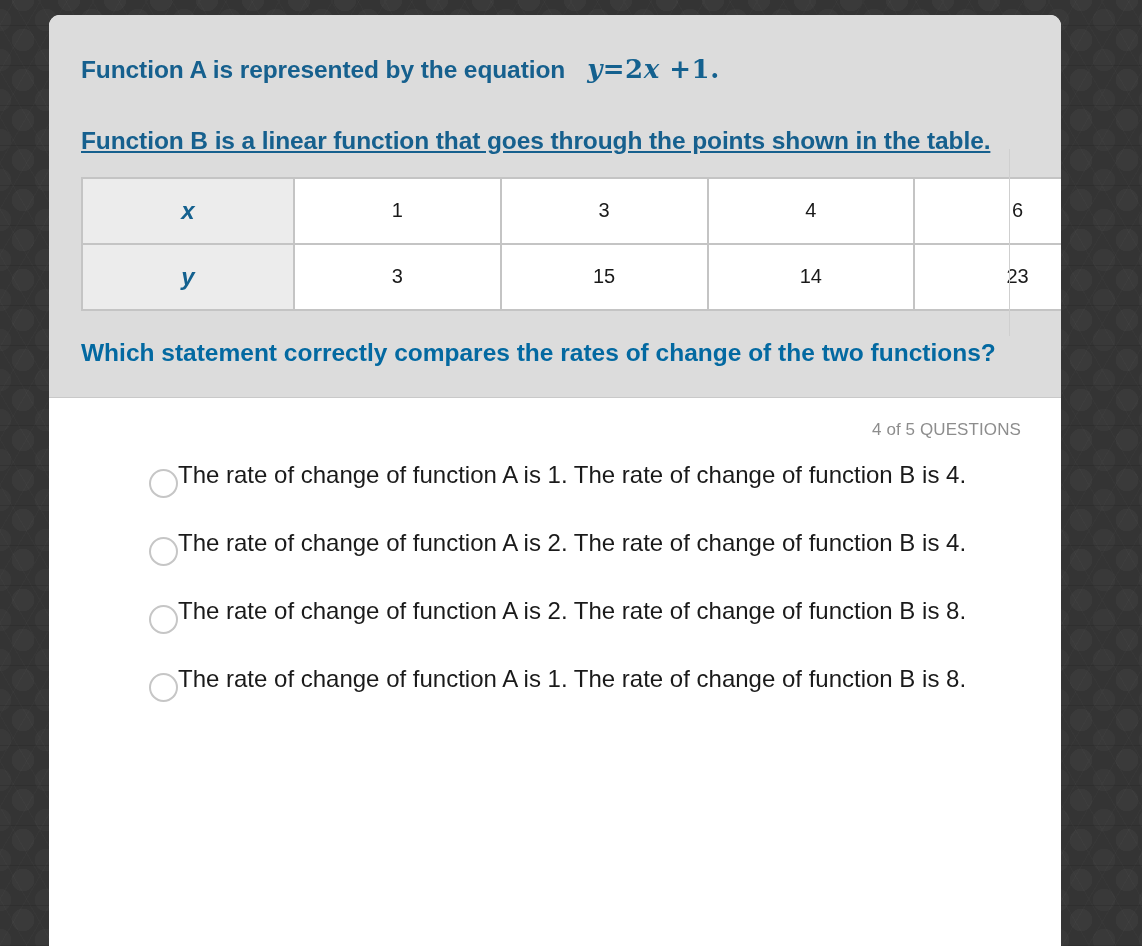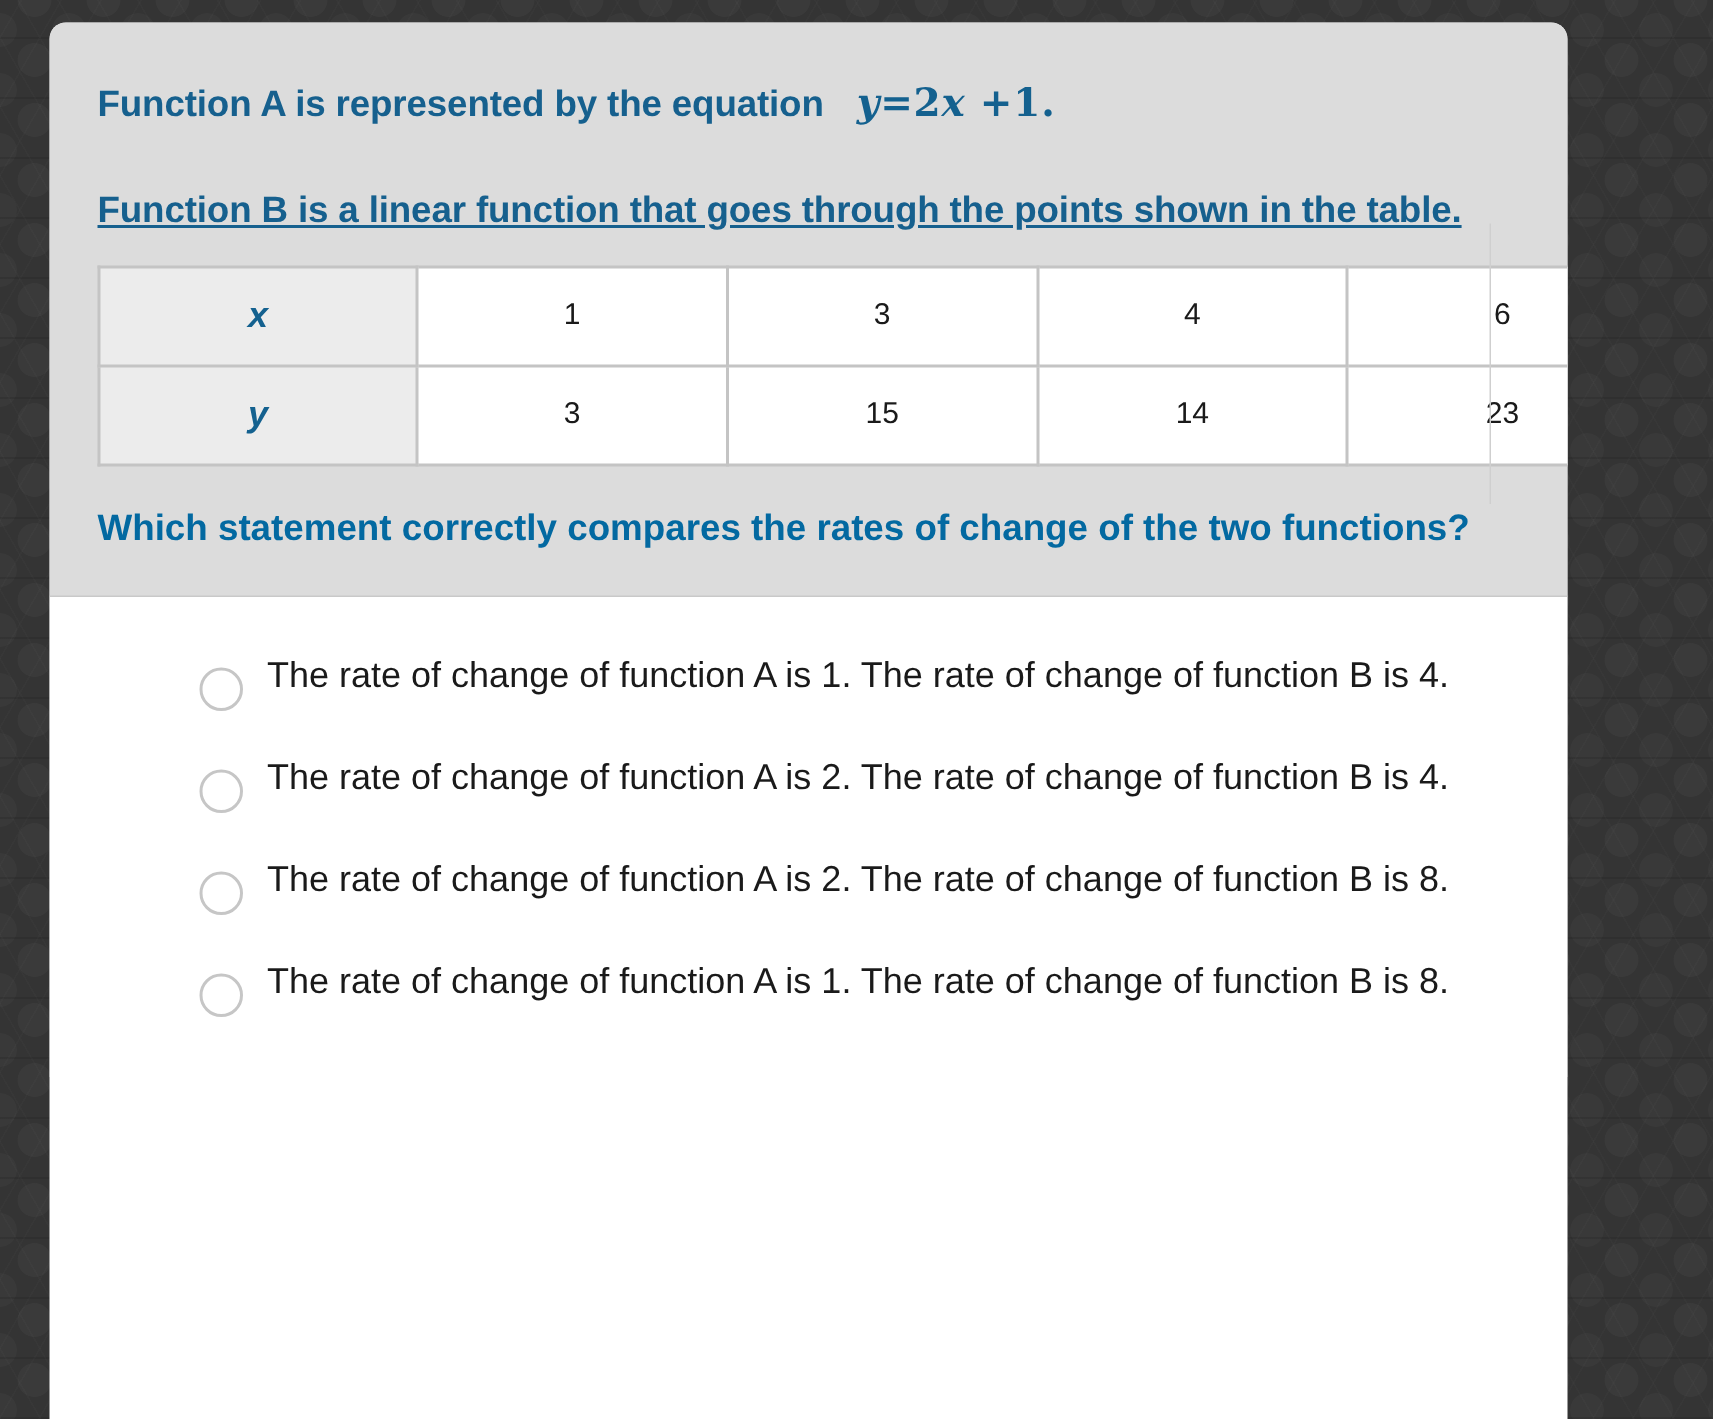--- a/index.html
+++ b/index.html
@@ -35,21 +35,21 @@
     inset: 0;
     background-image:
       repeating-linear-gradient(60deg, rgba(255,255,255,0.016) 0 1px, transparent 1px 23px),
       repeating-linear-gradient(-60deg, rgba(255,255,255,0.016) 0 1px, transparent 1px 23px),
       repeating-linear-gradient(0deg, rgba(0,0,0,0.10) 0 1px, transparent 1px 40px);
   }
 
   
   #card {
     position: absolute;
-    left: 33px;
+    left: 49px;
     top: 15px;
     width: 1012px;
     height: 931px;
     background: #ffffff;
     border-radius: 11px 11px 0 0;
     overflow: hidden;
     box-shadow: 0 0 0 0 transparent;
   }
 
   
@@ -144,21 +144,20 @@
     text-align: right;
     color: #8d8d8d;
     font-size: 17px;
     padding-right: 8px;
     margin-bottom: 20px;
     letter-spacing: 0.1px;
   }
   .option {
     display: flex;
     align-items: flex-start;
-    gap: 16px;
     margin: 16px 0 30px 68px;
     cursor: pointer;
   }
   .radio {
     flex: 0 0 auto;
     width: 25px;
     height: 25px;
     border: 2px solid #c6c6c6;
     border-radius: 50%;
     background: #ffffff;
@@ -205,20 +204,21 @@
             <td>23</td>
           </tr>
         </tbody>
       </table>
     </div>
 
     <p class="question-stem">Which statement correctly compares the rates of change of the two functions?</p>
   </div>
 
   <div class="answers-area">
+    <div class="qcount">4 of 5 QUESTIONS</div>
 
     <div class="option">
       <span class="radio"></span>
       <span class="option-text">The rate of change of function A is 1. The rate of change of function B is 4.</span>
     </div>
 
     <div class="option">
       <span class="radio"></span>
       <span class="option-text">The rate of change of function A is 2. The rate of change of function B is 4.</span>
     </div>

